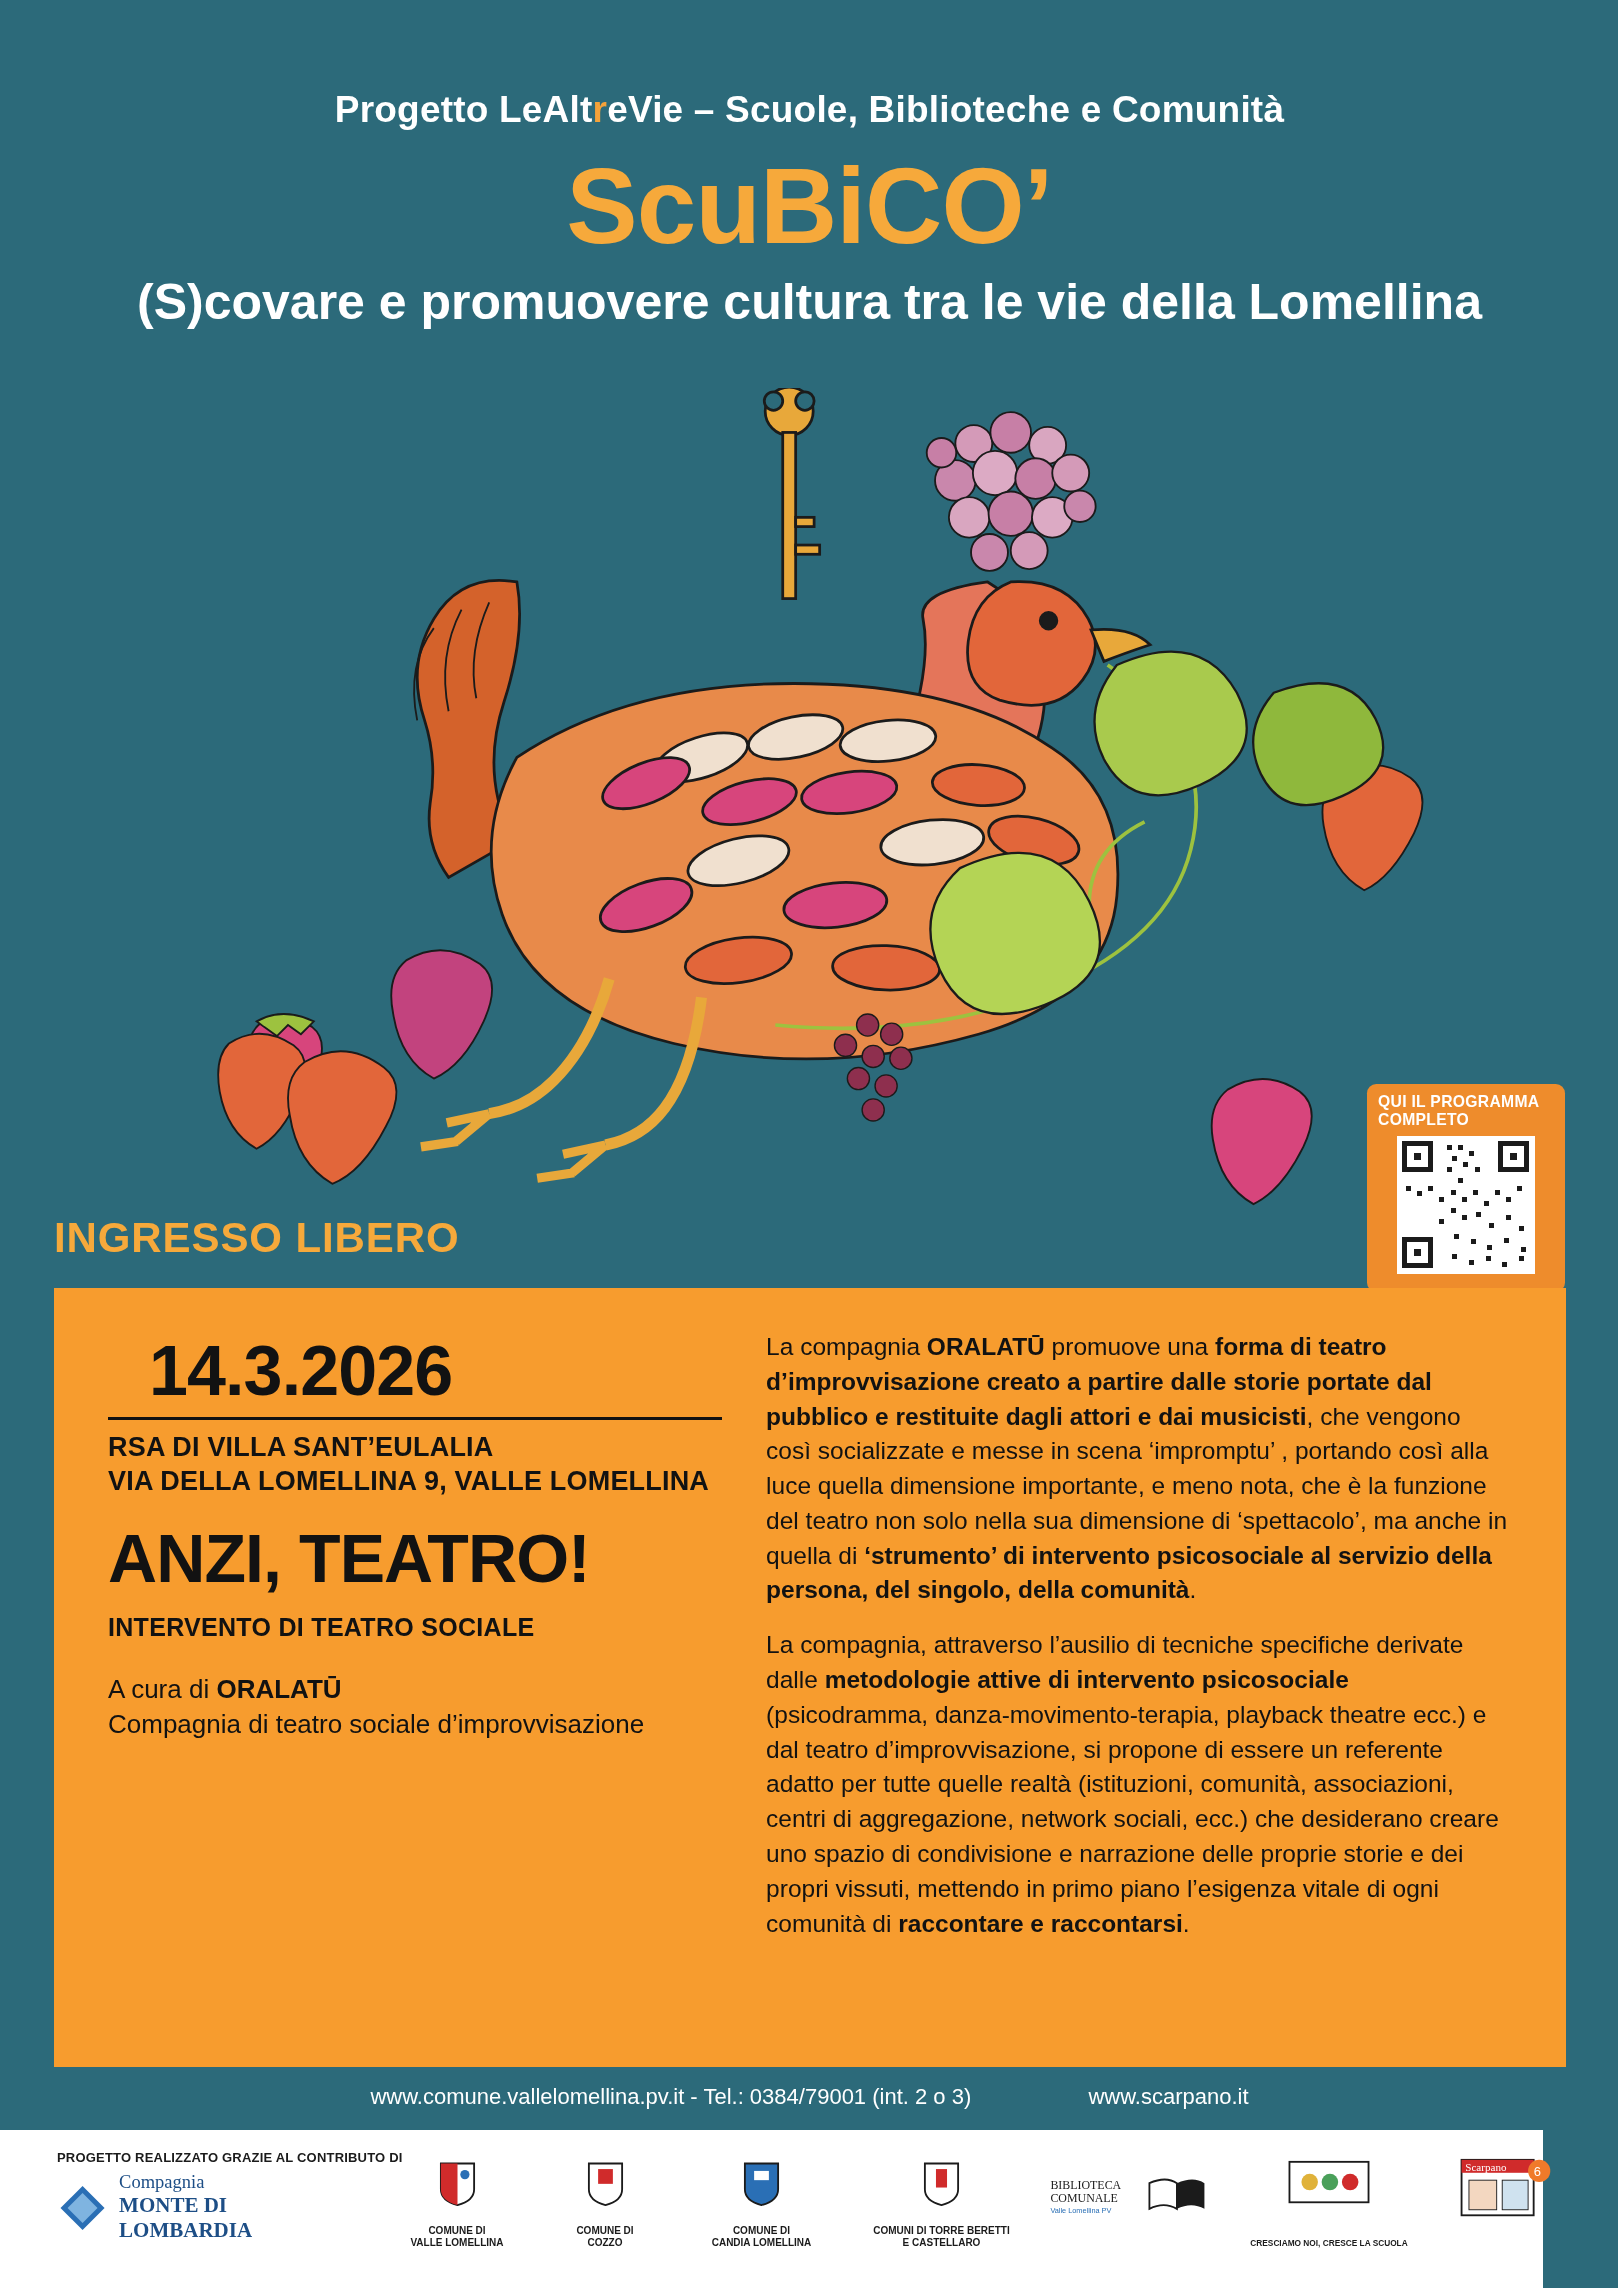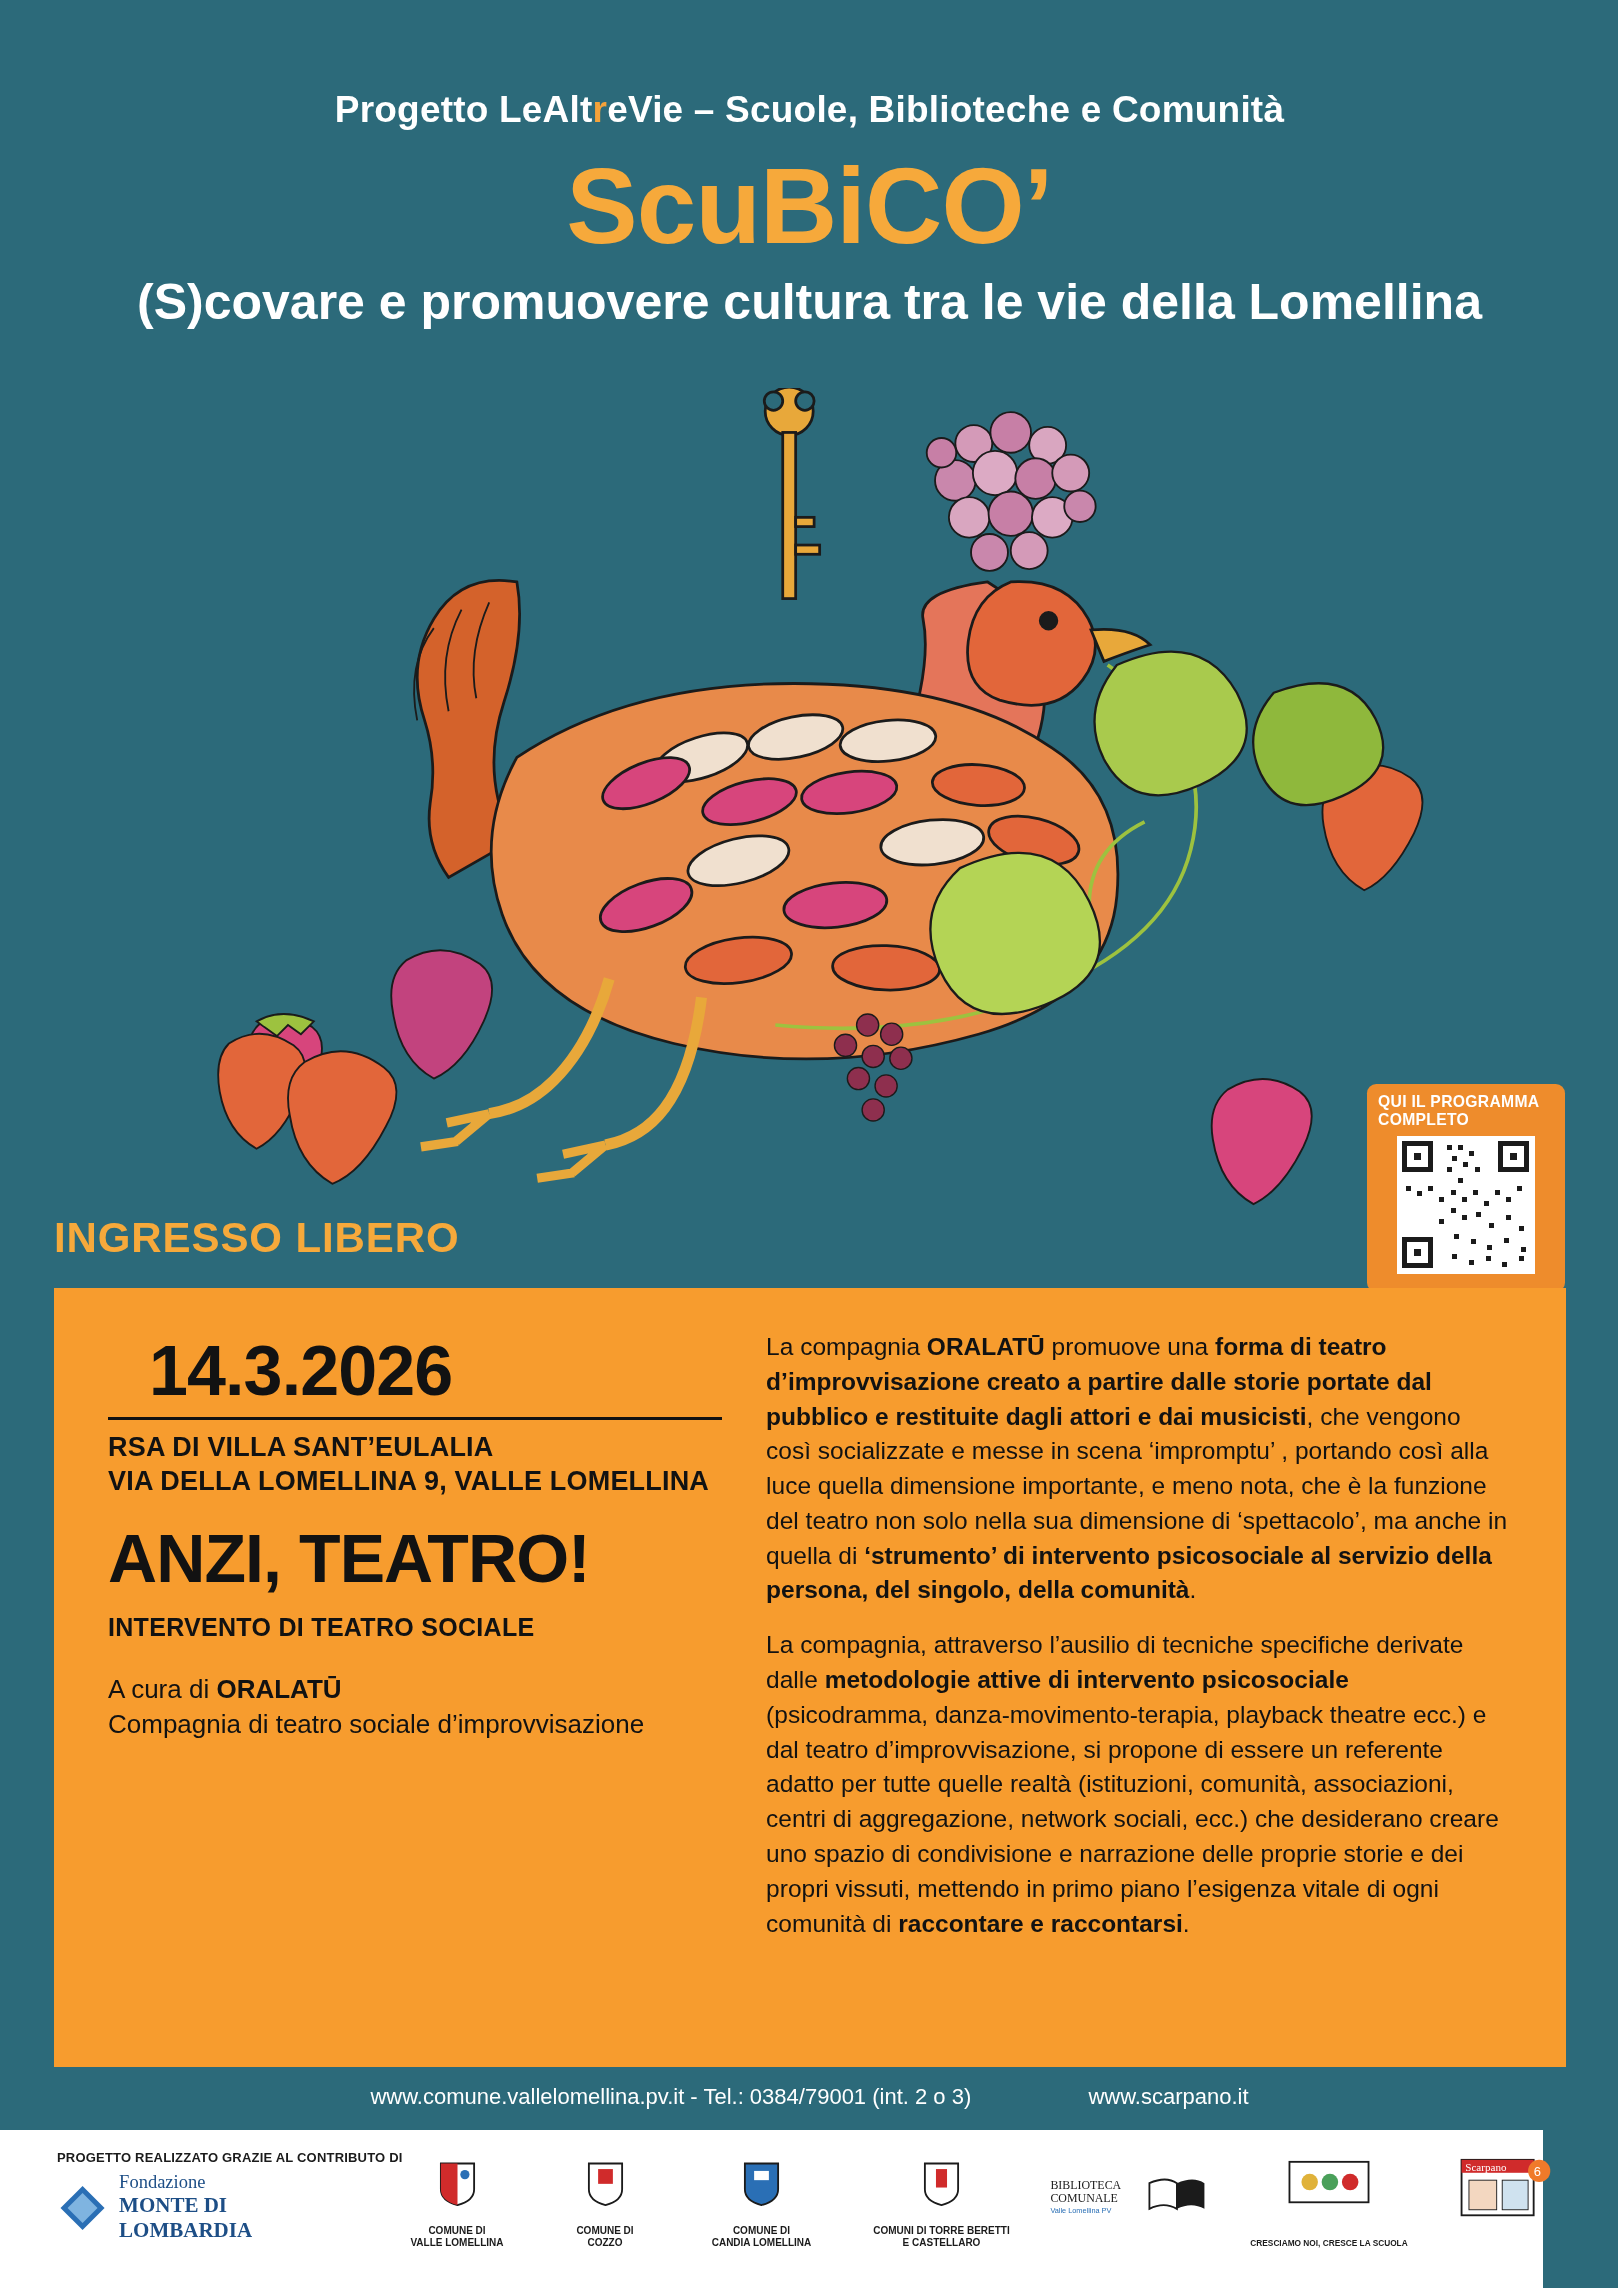--- a/index.html
+++ b/index.html
@@ -330,21 +330,21 @@
 
 <div class="logo-strip">
   <div class="contrib-label">PROGETTO REALIZZATO GRAZIE AL CONTRIBUTO DI</div>
 
   <div class="logo fm-logo" style="top:42px;">
     <svg width="54" height="54" viewBox="0 0 58 58">
         <polygon points="29,4 54,29 29,54 4,29" fill="#2a6fb5"></polygon>
         <polygon points="29,12 46,29 29,46 12,29" fill="#7fb4e0"></polygon>
       </svg>
     <div class="fm-text">
-      <div class="fm-t1">Fondazione</div>
+      <div class="fm-t1">Compagnia</div>
       <div class="fm-t2">MONTE DI LOMBARDIA</div>
     </div>
   </div>
 
   <div class="logo" style="left:388px; top:28px; width:138px;">
     <div class="crest"><svg width="41" height="48" viewBox="0 0 44 52">
           <path d="M4 6 h36 v28 q0 12 -18 17 q-18 -5 -18 -17z" fill="#ffffff" stroke="#1b1b1b" stroke-width="2"></path>
           <path d="M4 6 h18 v45 q-18 -5 -18 -17z" fill="#d02b2b"></path>
           <circle cx="30" cy="18" r="5" fill="#2a6fb5"></circle>
         </svg></div>

